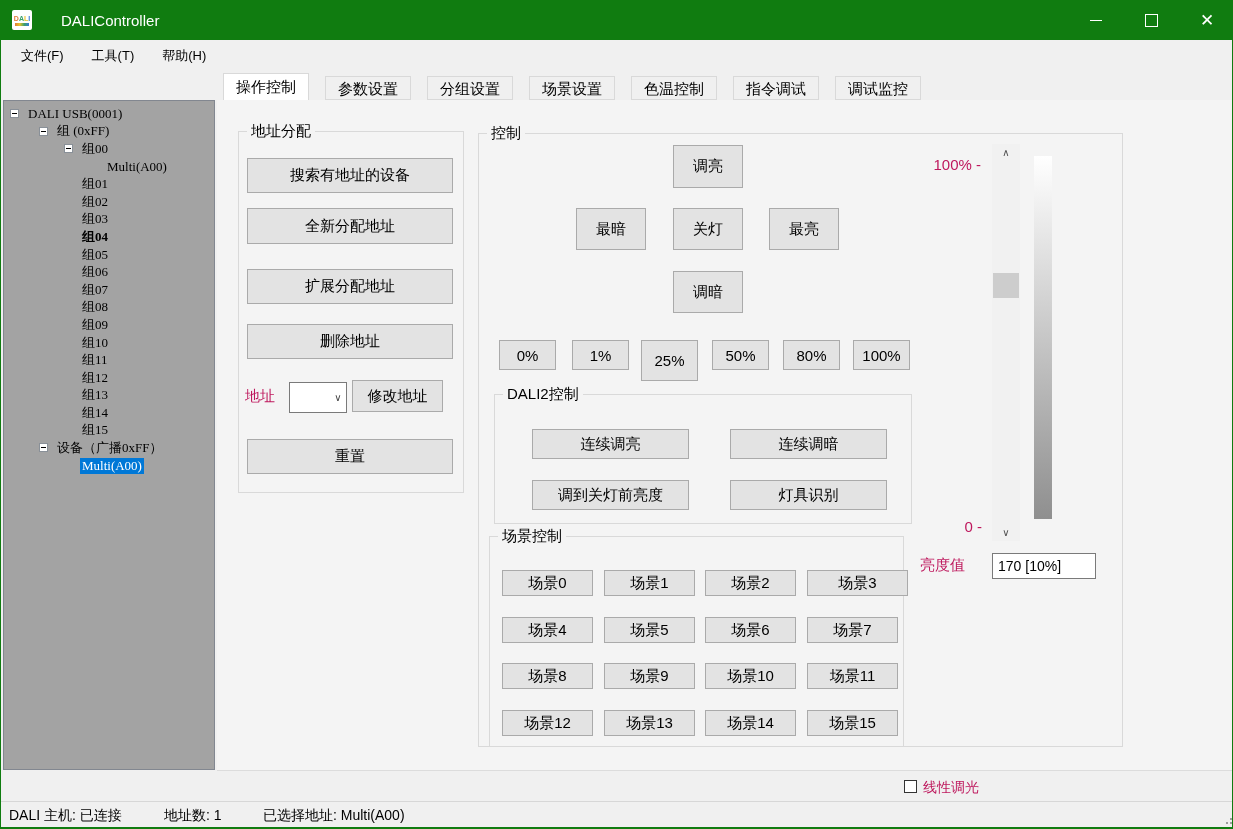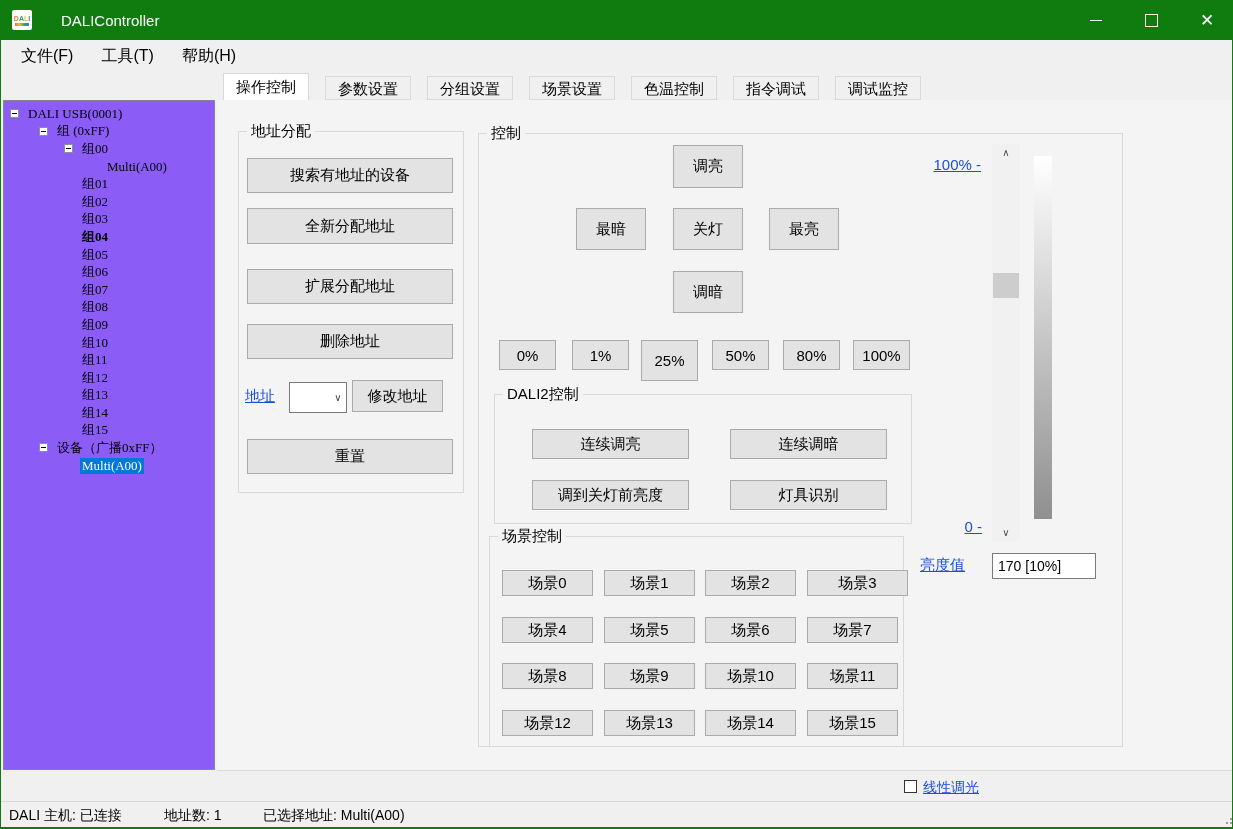--- a/index.html
+++ b/index.html
@@ -12,23 +12,23 @@
   .titlebar{position:absolute;left:0;top:0;right:0;height:40px;background:#107c10;display:flex;align-items:center;}
   .app-icon{position:absolute;left:11px;top:10px;width:20px;height:20px;background:#fff;border-radius:2px;
     display:flex;flex-direction:column;align-items:center;justify-content:center;font-size:7px;font-weight:bold;line-height:7px;}
   .app-icon .bar{width:14px;height:3px;margin-top:1px;background:linear-gradient(90deg,#e07b39,#e8c32a,#3aa06b,#3a7bd5);}
   .titlebar .title{color:#ffffff;font-size:15px;margin-left:60px;}
   .win-btn{position:absolute;top:0;width:46px;height:40px;color:#fff;display:flex;align-items:center;justify-content:center;font-size:14px;}
   .win-btn .maxbox{width:11px;height:11px;border:1px solid #fff;display:block;}
   .win-btn .minline{width:12px;height:1px;background:#fff;display:block;}
   
   .menubar{position:absolute;left:0;top:40px;right:0;height:32px;background:#f0f0f0;display:flex;align-items:center;padding-left:6px;}
-  .menu-item{padding:6px 14px;font-size:16px;color:#000;}
-  
-  .tree-panel{position:absolute;left:2px;top:100px;width:212px;height:670px;background:#8b5cf6;border:1px solid #828790;box-sizing:border-box;overflow:hidden;font-family:"Liberation Serif", serif;}
+  .menu-item{padding:6px 14px;font-size:13px;color:#000;}
+  
+  .tree-panel{position:absolute;left:2px;top:100px;width:212px;height:670px;background:#a3a3a3;border:1px solid #828790;box-sizing:border-box;overflow:hidden;font-family:"Liberation Serif", serif;}
   .tree-row{position:relative;height:17.6px;font-size:13px;white-space:nowrap;display:flex;align-items:center;}
   .tree-row:first-child{margin-top:4px;}
   .tree-box{position:absolute;width:9px;height:9px;border:1px solid #899098;background:#fff;box-sizing:border-box;}
   .tree-box::after{content:'';position:absolute;left:1px;right:1px;top:3px;height:1px;background:#000;}
   .tree-label{position:absolute;padding:0 2px;line-height:16px;}
   .tree-label.sel{background:#0078d7;color:#fff;}
   
   .tabstrip{position:absolute;left:222px;top:73px;height:27px;display:flex;align-items:flex-end;}
   .tab{height:24px;line-height:24px;box-sizing:border-box;padding:0 12px;font-size:15px;background:#f0f0f0;border:1px solid #d9d9d9;margin-right:16px;}
   .tab.selected{height:27px;line-height:26px;background:#ffffff;border-bottom:none;}
@@ -37,21 +37,21 @@
   
   .group{position:absolute;border:1px solid #d9d9d9;box-sizing:border-box;}
   .legend{position:absolute;top:-10px;left:8px;background:#f4f4f4;padding:0 4px;font-size:15px;color:#000;white-space:nowrap;}
   
   .btn{position:absolute;background:#e3e3e3;border:1px solid #aaaaaa;box-sizing:border-box;display:flex;align-items:center;justify-content:center;font-size:15px;color:#000;cursor:default;white-space:nowrap;}
   
   .combo{position:absolute;background:#fff;border:1px solid #7a7a7a;box-sizing:border-box;display:flex;align-items:center;}
   .combo .val{flex:1;font-size:14px;padding-left:4px;}
   .combo .chev{width:16px;text-align:center;color:#444;font-size:10px;}
   .textbox{position:absolute;background:#fff;border:1px solid #7a7a7a;box-sizing:border-box;font-size:14px;display:flex;align-items:center;padding-left:5px;}
-  .lbl{position:absolute;font-size:15px;color:#1d4ed8;white-space:nowrap;text-decoration:underline;}
+  .lbl{position:absolute;font-size:15px;color:#be185d;white-space:nowrap;}
   
   .vscroll{position:absolute;background:#f1f1f1;}
   .varrow{position:absolute;left:0;right:0;height:17px;display:flex;align-items:center;justify-content:center;color:#505050;font-size:10px;}
   .vthumb{position:absolute;left:1px;right:1px;background:#cdcdcd;}
   .gradientbar{position:absolute;background:linear-gradient(to bottom,#ffffff 0%,#8f8f8f 100%);}
   
   .checkbox{position:absolute;width:13px;height:13px;background:#fff;border:1px solid #333;box-sizing:border-box;}
   
   .statusbar{position:absolute;left:0;right:0;top:801px;height:26px;background:#f0f0f0;border-top:1px solid #d7d7d7;}
   .status-seg{position:absolute;top:5px;font-size:14px;color:#000;white-space:nowrap;}

